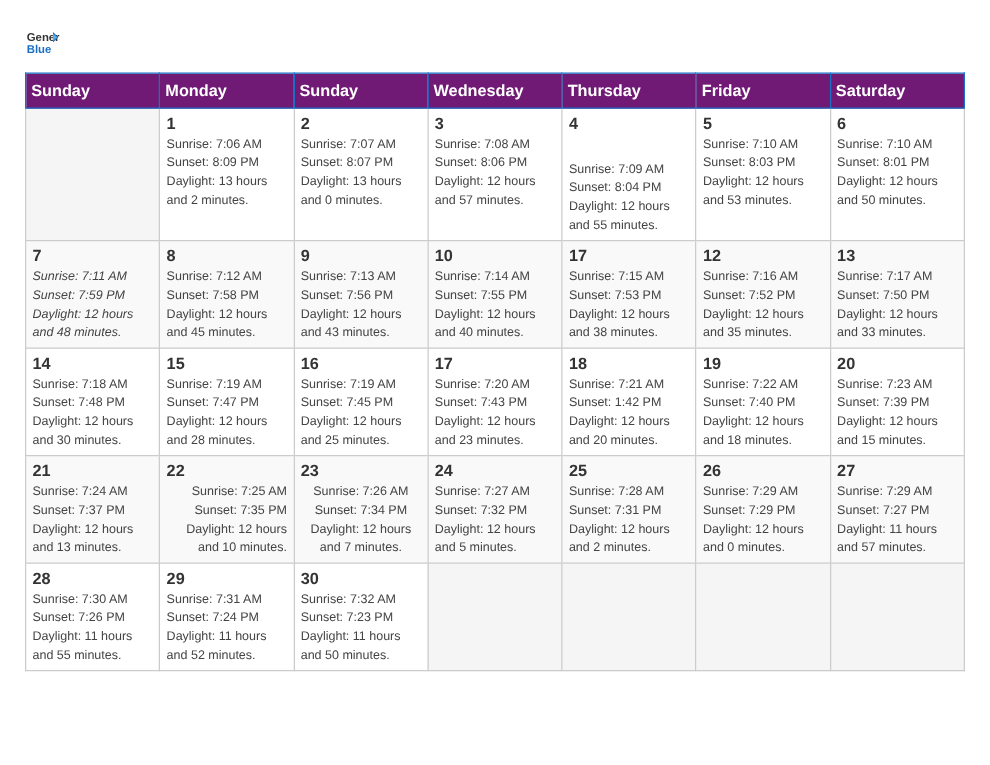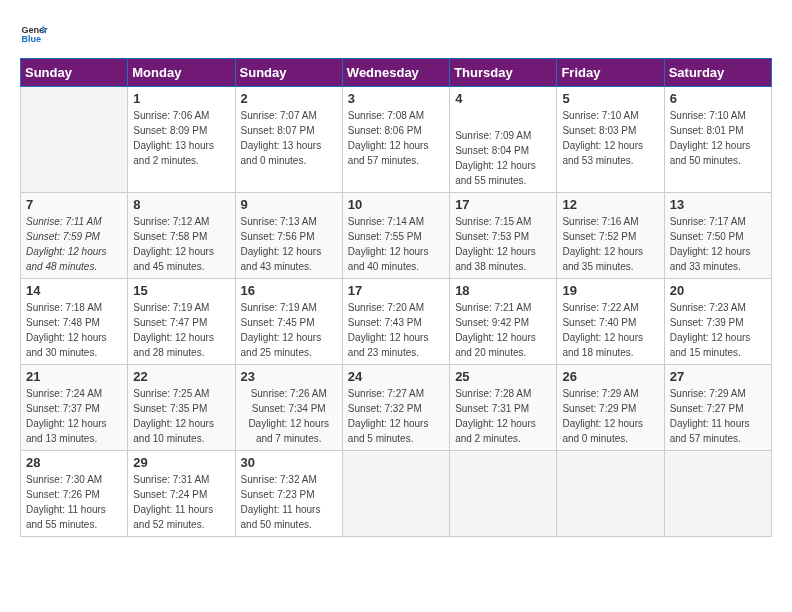--- a/index.html
+++ b/index.html
@@ -236,21 +236,21 @@
         <td>
           <span class="day-number">17</span>
           <div class="day-info" style="white-space: pre-line;">Sunrise: 7:20 AM
 Sunset: 7:43 PM
 Daylight: 12 hours
 and 23 minutes.</div>
         </td>
         <td>
           <span class="day-number">18</span>
           <div class="day-info" style="white-space: pre-line;">Sunrise: 7:21 AM
-Sunset: 9:42 PM
+Sunset: 1:42 PM
 Daylight: 12 hours
 and 20 minutes.</div>
         </td>
         <td>
           <span class="day-number">19</span>
           <div class="day-info" style="white-space: pre-line;">Sunrise: 7:22 AM
 Sunset: 7:40 PM
 Daylight: 12 hours
 and 18 minutes.</div>
         </td>
@@ -265,21 +265,21 @@
       <tr>
         <td>
           <span class="day-number">21</span>
           <div class="day-info" style="white-space: pre-line;">Sunrise: 7:24 AM
 Sunset: 7:37 PM
 Daylight: 12 hours
 and 13 minutes.</div>
         </td>
         <td>
           <span class="day-number">22</span>
-          <div class="day-info" style="white-space: pre-line;">Sunrise: 7:25 AM
+          <div class="day-info" style="white-space: pre-line; text-align: right;">Sunrise: 7:25 AM
 Sunset: 7:35 PM
 Daylight: 12 hours
 and 10 minutes.</div>
         </td>
         <td>
           <span class="day-number">23</span>
           <div class="day-info" style="white-space: pre-line; text-align: center;">Sunrise: 7:26 AM
 Sunset: 7:34 PM
 Daylight: 12 hours
 and 7 minutes.</div>

